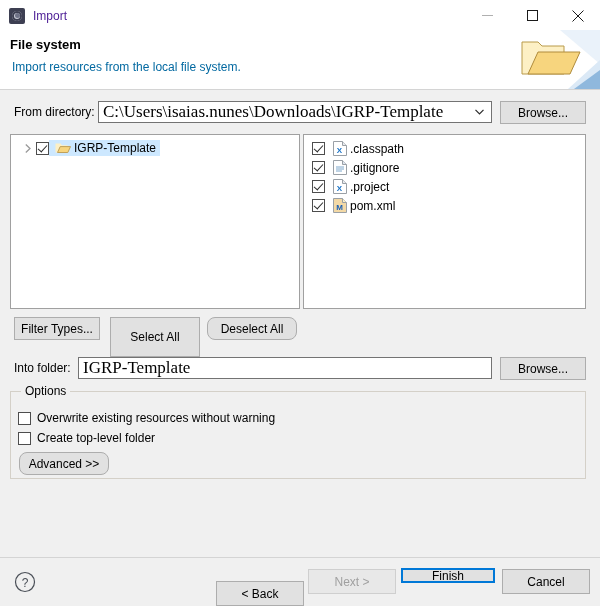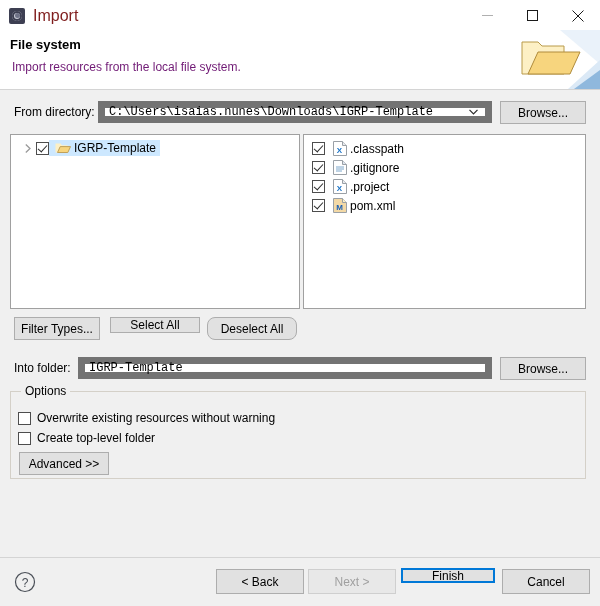--- a/index.html
+++ b/index.html
@@ -46,22 +46,22 @@
   }
   .title-icon::after {
     content: "";
     position: absolute;
     left: 5.5px; top: 5.5px;
     width: 5px; height: 5px;
     border-radius: 50%;
     background: #6f7287;
   }
   .title-text {
-    font-size: 16px;
-    color: #7f1d1d;
+    font-size: 12px;
+    color: #4c1d95;
     line-height: 1;
   }
   .winctrls {
     position: absolute;
     right: 0; top: 0;
     height: 31px;
     display: flex;
   }
   .winbtn {
     width: 45px;
@@ -85,21 +85,21 @@
     top: 6px;
     font-size: 13px;
     font-weight: bold;
     color: #000;
   }
   .header-desc {
     position: absolute;
     left: 12px;
     top: 29px;
     font-size: 12px;
-    color: #701a75;
+    color: #0369a1;
   }
   .header-graphic {
     position: absolute;
     right: 0;
     top: -1px;
     width: 92px;
     height: 59px;
     overflow: hidden;
   }
 
@@ -113,24 +113,24 @@
   .label {
     position: absolute;
     font-size: 12px;
     color: #000;
   }
 
   
   .combo, .textfield {
     position: absolute;
     background: #ffffff;
-    border: 7px solid #737373;
+    border: 1px solid #737373;
     box-sizing: border-box;
-    font-family: Liberation Mono, monospace;
-    font-size: 12px;
+    font-family: Liberation Serif, serif;
+    font-size: 17px;
     color: #000;
     padding: 0 4px;
     display: flex;
     align-items: center;
   }
   .combo .combo-val, .textfield .tf-val {
     flex: 1;
     white-space: nowrap;
     overflow: hidden;
   }
@@ -403,21 +403,21 @@
           <path d="M9.5,0.5 L9.5,4.5 L13.5,4.5" fill="#fdf0c5" stroke="#9aa0a6" stroke-width="1"></path>
           <text x="6.5" y="12" font-size="8" font-family="Liberation Sans, sans-serif" font-weight="bold" fill="#1a5fb4" text-anchor="middle">M</text>
         </svg>
         <span class="fname">pom.xml</span>
       </div>
 
     </div>
   </div>
 
   <div class="btn" style="left:14px; top:227px; width:86px; height:23px;">Filter Types...</div>
-  <div class="btn" style="left:110px; top:227px; width:90px; height:16px;">Select All</div>
+  <div class="btn" style="left:110px; top:227px; width:90px; height:40px;">Select All</div>
   <div class="btn" style="left:207px; top:227px; width:90px; height:23px;border-radius:8px;">Deselect All</div>
 
   <div class="label" style="left:14px; top:271px;">Into folder:</div>
   <div class="textfield" style="left:78px; top:267px; width:414px; height:22px;">
     <span class="tf-val">IGRP-Template</span>
   </div>
   <div class="btn" style="left:500px; top:267px; width:86px; height:23px;">Browse...</div>
 
   <div class="groupbox" style="left:10px; top:301px; width:576px; height:88px;">
     <span class="gb-title">Options</span>
@@ -425,32 +425,32 @@
     <div class="opt-row" style="left:7px; top:19px;">
       <span class="cb"></span>
       <span class="opt-label">Overwrite existing resources without warning</span>
     </div>
 
     <div class="opt-row" style="left:7px; top:39px;">
       <span class="cb"></span>
       <span class="opt-label">Create top-level folder</span>
     </div>
 
-    <div class="btn" style="left:8px; top:60px; width:90px; height:23px;">Advanced &gt;&gt;</div>
+    <div class="btn" style="left:8px; top:60px; width:90px; height:23px;border-radius:8px;">Advanced &gt;&gt;</div>
   </div>
 
   <div class="footer">
     <div class="footer-sep"></div>
 
     <span class="help-icon">
       <svg width="22" height="22" viewBox="0 0 22 22">
         <circle cx="11" cy="11" r="9.5" fill="none" stroke="#4a4f57" stroke-width="1.2"></circle>
         <text x="11" y="15.5" font-size="12" font-family="Liberation Sans, sans-serif" fill="#4a4f57" text-anchor="middle">?</text>
       </svg>
     </span>
 
-    <div class="btn" style="left:216px; top:12px; width:88px; height:25px;">&lt; Back</div>
+    <div class="btn" style="left:216px; top:24px; width:88px; height:25px;">&lt; Back</div>
     <div class="btn disabled" style="left:308px; top:12px; width:88px; height:25px;">Next &gt;</div>
     <div class="btn default" style="left:401px; top:11px; width:94px; height:15px;">Finish</div>
     <div class="btn" style="left:502px; top:12px; width:88px; height:25px;">Cancel</div>
   </div>
 
 </div>
 
 </body></html>

